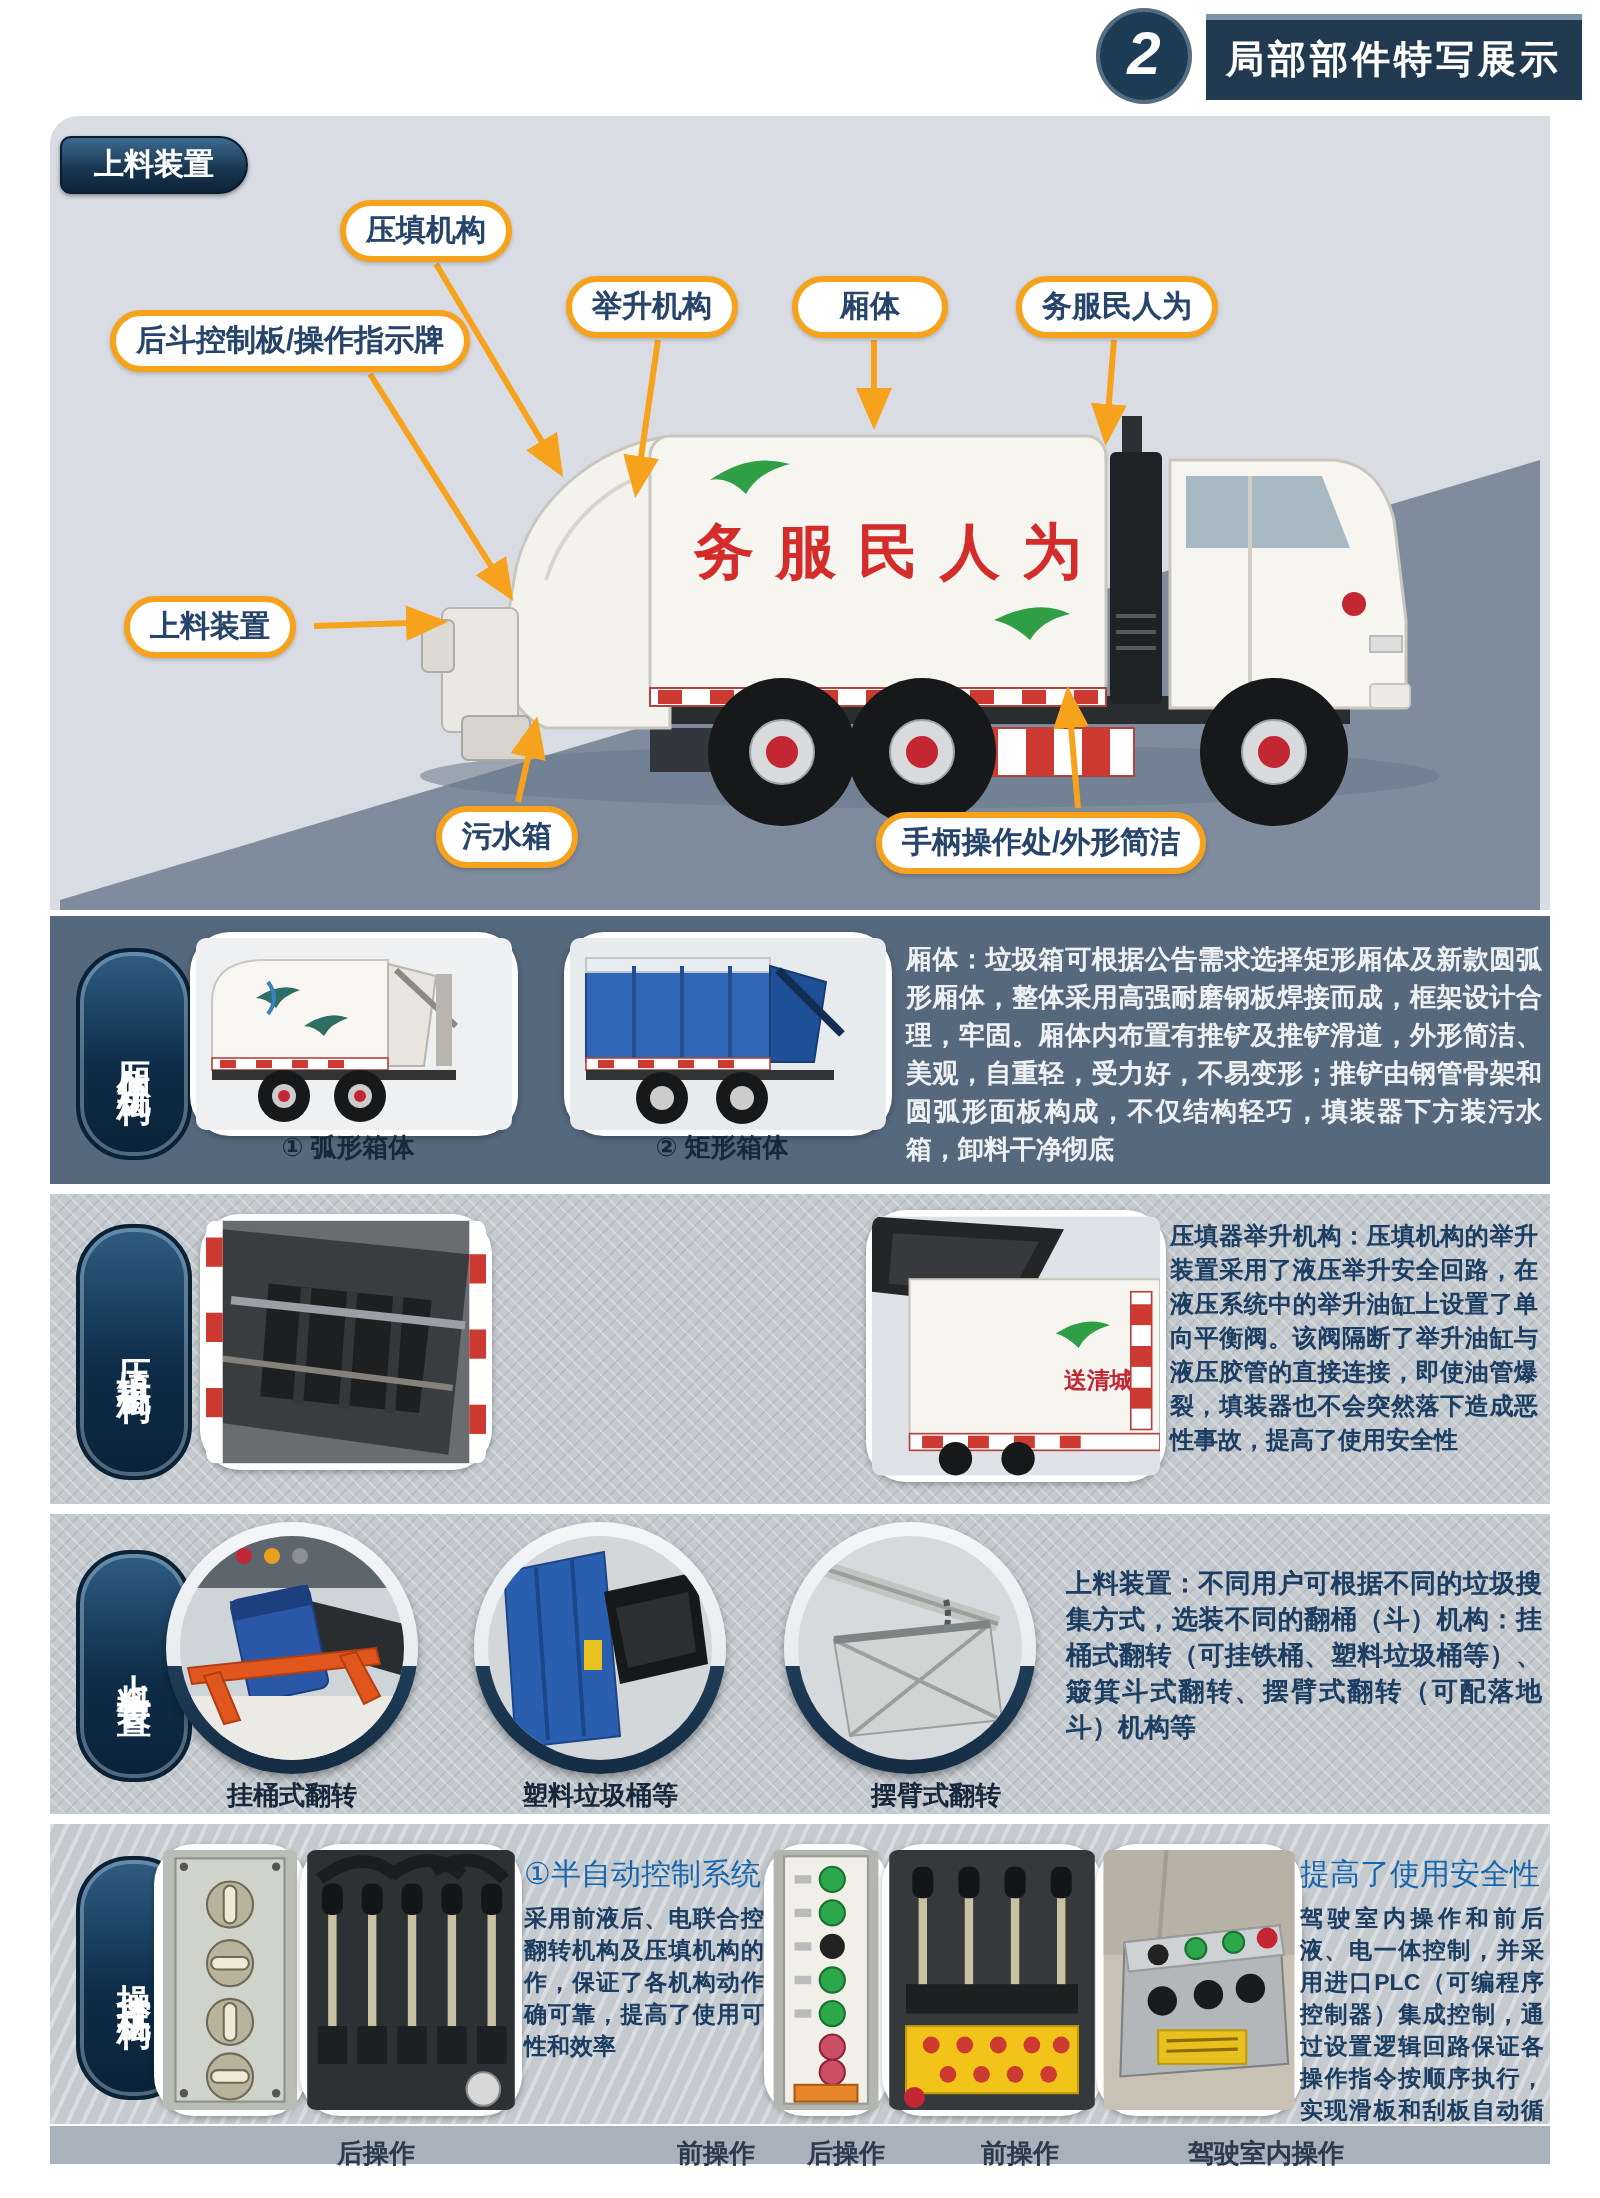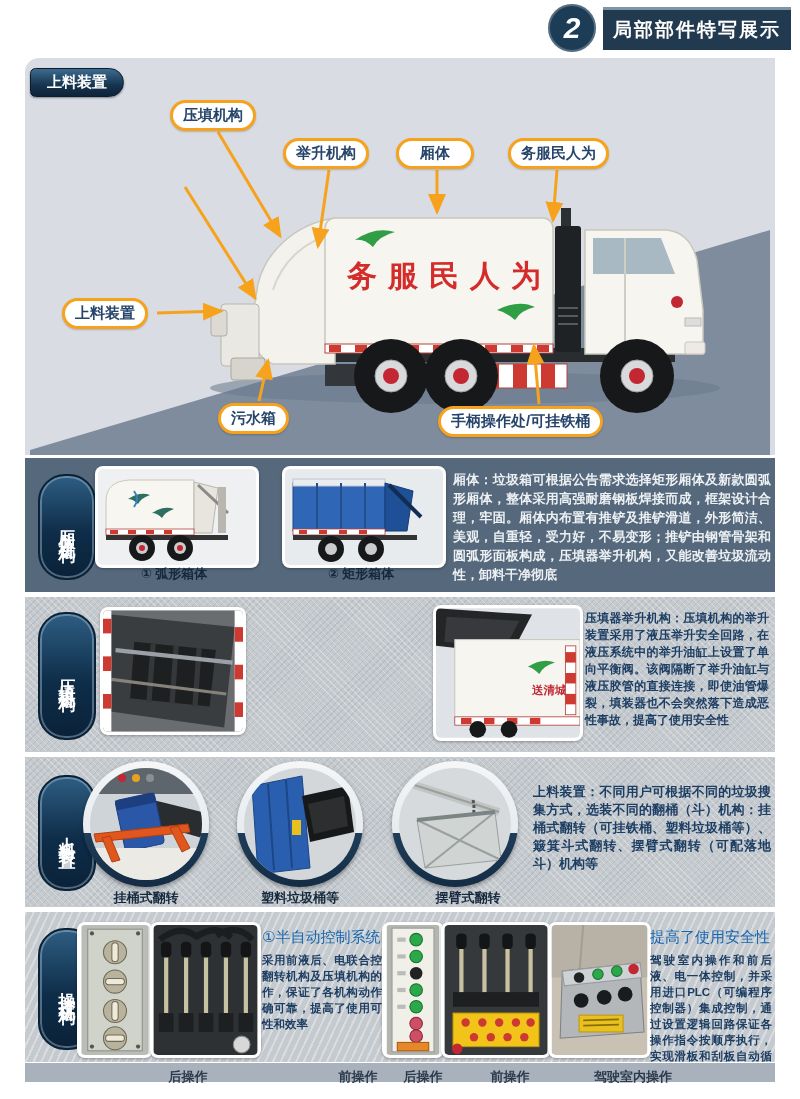--- a/index.html
+++ b/index.html
@@ -30,21 +30,21 @@
                          repeating-linear-gradient(-45deg,rgba(120,128,140,.18) 0 1px,transparent 1px 5px);}
   .sec2{top:597px;height:155px;}
   .sec3{top:757px;height:150px;}
   .sec4{top:912px;height:150px;
         background-image:repeating-linear-gradient(115deg,rgba(255,255,255,.35) 0 2px,transparent 2px 7px);}
   .vtab{position:absolute;width:54px;border-radius:27px;color:#fff;font-weight:bold;font-size:17px;
         writing-mode:vertical-rl;text-orientation:upright;letter-spacing:5px;
         display:flex;align-items:center;justify-content:center;
         background:linear-gradient(180deg,#2e5d82 0%,#0e2d49 55%,#0a2238 100%);
         border:2px solid #0b2236;box-shadow:inset 0 0 0 2px rgba(185,210,230,.4);}
-  .photo{position:absolute;background:#fff;border-radius:8px;padding:3px;box-shadow:0 1px 3px rgba(0,0,0,.3);}
+  .photo{position:absolute;background:#fff;border-radius:20px;padding:3px;box-shadow:0 1px 3px rgba(0,0,0,.3);}
   .photo svg{display:block;width:100%;height:100%;border-radius:5px;}
   .pcap{position:absolute;color:#15283c;font-weight:bold;font-size:13px;text-align:center;white-space:nowrap;}
   .stext{position:absolute;font-weight:bold;text-align:justify;color:#1d3e63;}
   .s1text{color:#edf1f4;font-size:13px;line-height:19px;}
   .circ{position:absolute;width:126px;height:126px;border-radius:50%;padding:7px;box-sizing:border-box;
         background:linear-gradient(180deg,#f4f6f8 0%,#e8ecef 57%,#1f3d58 57%,#142c44 100%);
         box-shadow:0 2px 4px rgba(0,0,0,.35);}
   .circ .inner{width:112px;height:112px;border-radius:50%;overflow:hidden;}
   .circ svg{display:block;width:112px;height:112px;}
   .systitle{color:#1766ae;font-size:15px;font-weight:normal;white-space:nowrap;}
@@ -139,23 +139,24 @@
         <line x1="132" y1="255" x2="196" y2="253" marker-end="url(#ah)"></line>
         <line x1="234" y1="343" x2="243" y2="303" marker-end="url(#ah)"></line>
         <line x1="514" y1="346" x2="509" y2="288" marker-end="url(#ah)"></line>
       </g>
     </svg>
     <div class="badge">上料装置</div>
     <div class="pill" style="left:145px;top:42px">压填机构</div>
     <div class="pill" style="left:258px;top:80px">举升机构</div>
     <div class="pill" style="left:371px;top:80px;min-width:52px">厢体</div>
     <div class="pill" style="left:483px;top:80px">务服民人为</div>
+    <div class="pill" style="left:30px;top:97px">后斗控制板/操作指示牌</div>
     <div class="pill" style="left:37px;top:240px">上料装置</div>
     <div class="pill" style="left:193px;top:345px">污水箱</div>
-    <div class="pill" style="left:413px;top:348px">手柄操作处/可挂铁桶</div>
+    <div class="pill" style="left:413px;top:348px">手柄操作处/外形简洁</div>
   </div>
 
   <div class="sec sec1">
     <div class="vtab" style="left:13px;top:16px;height:102px">厢体机构</div>
     <div class="photo" style="left:70px;top:8px;width:158px;height:96px">
       <svg viewBox="0 0 158 96">
           <rect width="158" height="96" fill="#eef0f2"></rect>
         <path d="M8,64 L8,32 Q8,12 32,11 L96,11 L96,64 Z" fill="#f7f6f1" stroke="#c9c7bd"></path>
         <path d="M30,30 q12,-8 22,-4 q-9,3 -12,9 q-5,-5 -10,-5 Z" fill="#2e6e63"></path>
         <path d="M54,44 q12,-8 22,-4 q-9,3 -12,9 q-5,-5 -10,-5 Z" fill="#2e6e63"></path>
@@ -194,21 +195,21 @@
         <rect x="54" y="61" width="8" height="4" fill="#cc3a32"></rect>
           <rect x="74" y="61" width="8" height="4" fill="#cc3a32"></rect>
         <rect x="8" y="66" width="124" height="5" fill="#333"></rect>
         <circle cx="46" cy="80" r="13" fill="#17181a"></circle>
           <circle cx="46" cy="80" r="6" fill="#ccc"></circle>
         <circle cx="86" cy="80" r="13" fill="#17181a"></circle>
           <circle cx="86" cy="80" r="6" fill="#ccc"></circle>
       </svg>
     </div>
     <div class="pcap" style="left:257px;top:107px;width:158px">② 矩形箱体</div>
-    <div class="stext s1text" style="left:428px;top:12px;width:318px">厢体：垃圾箱可根据公告需求选择矩形厢体及新款圆弧形厢体，整体采用高强耐磨钢板焊接而成，框架设计合理，牢固。厢体内布置有推铲及推铲滑道，外形简洁、美观，自重轻，受力好，不易变形；推铲由钢管骨架和圆弧形面板构成，压填器举升机构，又能改善垃圾流动性，卸料干净彻底</div>
+    <div class="stext s1text" style="left:428px;top:12px;width:318px">厢体：垃圾箱可根据公告需求选择矩形厢体及新款圆弧形厢体，整体采用高强耐磨钢板焊接而成，框架设计合理，牢固。厢体内布置有推铲及推铲滑道，外形简洁、美观，自重轻，受力好，不易变形；推铲由钢管骨架和圆弧形面板构成，不仅结构轻巧，填装器下方装污水箱，卸料干净彻底</div>
   </div>
 
   <div class="sec seclight sec2">
     <div class="vtab" style="left:13px;top:15px;height:124px">压填机构</div>
     <div class="photo" style="left:75px;top:10px;width:140px;height:122px">
       <svg viewBox="0 0 134 116">
           <rect width="134" height="116" fill="#6a6d70"></rect>
         <path d="M8,4 L126,16 L116,112 L2,96 Z" fill="#3a3d40"></path>
         <path d="M30,30 L108,38 L102,92 L26,84 Z" fill="#1d1f21"></path>
         <line x1="48" y1="32" x2="44" y2="88" stroke="#35383b" stroke-width="5"></line>

